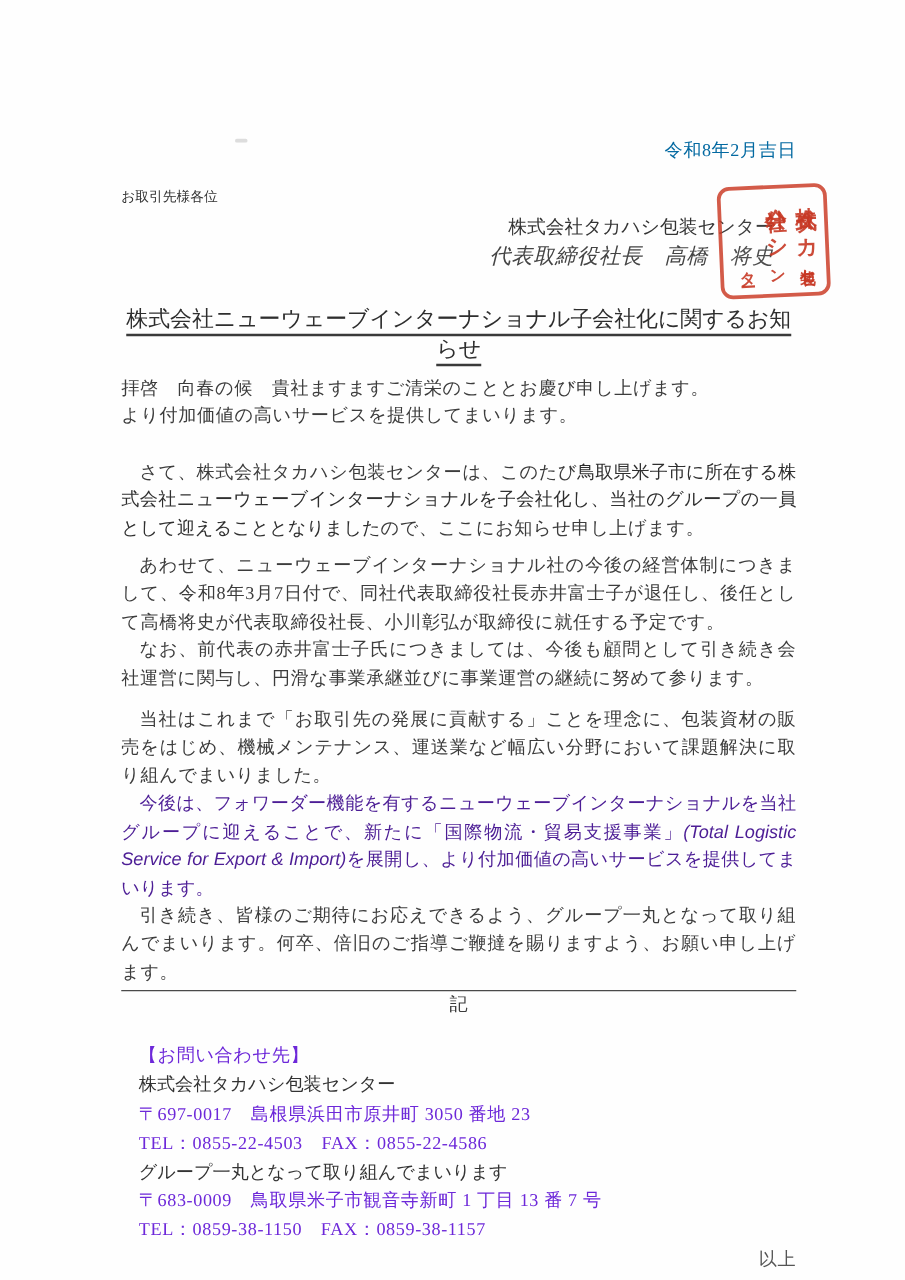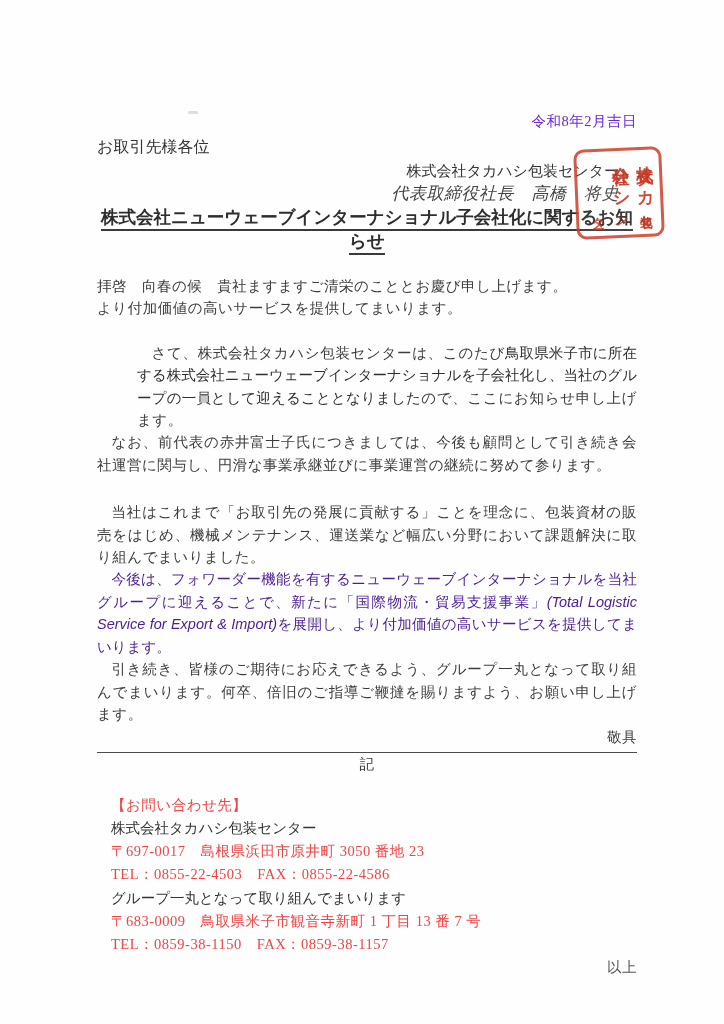--- a/index.html
+++ b/index.html
@@ -20,26 +20,26 @@
     width: 540px;
     padding-top: 112px;
   }
   .serif  { font-family: "Liberation Serif", serif; letter-spacing: 0.5px; }
   .gothic { font-family: "Liberation Sans", sans-serif; letter-spacing: 0; }
 
   .date-line {
     text-align: right;
     font-size: 14.5px;
     line-height: 18px;
-    color: #6d28d9;
+    color: #0369a1;
   }
   .recipient {
-    font-size: 16px;
+    font-size: 11px;
     line-height: 20px;
-    margin-top: 7px;
+    margin-top: 18px;
     color: #333;
   }
   .sig-block {
     text-align: right;
     padding-right: 18px;
     margin-top: 3px;
   }
   .sig-company {
     font-size: 15px;
     line-height: 22.5px;
@@ -73,48 +73,49 @@
     display: flex;
     justify-content: space-between;
     color: rgba(198, 55, 36, 0.9);
     font-family: "Liberation Serif", serif;
     font-weight: bold;
   }
   .seal-col  { font-size: 17px; line-height: 24px; letter-spacing: 2px; }
   .seal-col.small { font-size: 12.5px; letter-spacing: 0.5px; }
 
   .doc-title {
+    margin-top: 27px;
     text-align: center;
     font-size: 17.5px;
     line-height: 24px;
-    font-weight: bold;
+    font-weight: normal;
     color: #2e2e2e;
   }
   .doc-title span {
     border-bottom: 2px solid #3a3a3a;
     padding-bottom: 2px;
   }
 
-  .greeting { margin-top: 22px; }
+  .greeting { margin-top: 9px; }
   .line {
     font-size: 14.5px;
     line-height: 22.4px;
     color: #3c3c3c;
   }
   p.para {
     margin: 0;
     font-size: 14.5px;
     line-height: 22.4px;
     text-indent: 1em;
     color: #3c3c3c;
     text-align: justify;
   }
-  p.para.first-gap  { margin-top: 22px; margin-left: 40px; }
+  p.para.first-gap  { margin-top: 22px; }
   p.para.mid-gap    { margin-top: 8px;  }
-  p.para.small-gap  { margin-top: 25px; }
+  p.para.small-gap  { margin-top: 11px; }
   .em-gothic {
     font-family: "Liberation Sans", sans-serif;
     letter-spacing: 0;
     font-weight: 500;
     color: #2f2f2f;
   }
   p.para.all-gothic {
     font-family: "Liberation Sans", sans-serif;
     letter-spacing: 0;
     color: #4c1d95;
@@ -142,21 +143,21 @@
     font-size: 14.5px;
     line-height: 20px;
     margin-top: 1px;
     color: #3c3c3c;
   }
 
   .contact { margin-top: 20px; padding-left: 14px; }
   .contact-line {
     font-size: 14.5px;
     line-height: 23.2px;
-    color: #ef4444;
+    color: #6d28d9;
   }
   .contact-name {
     font-family: "Liberation Sans", sans-serif;
     letter-spacing: 0;
     color: #333;
     font-weight: 500;
   }
   .end-mark {
     text-align: right;
     font-size: 14.5px;
@@ -204,30 +205,30 @@
       <span>株式会社ニューウェーブインターナショナル子会社化に関するお知らせ</span>
     </div>
 
     <div class="greeting">
       <div class="line serif">拝啓　向春の候　貴社ますますご清栄のこととお慶び申し上げます。</div>
       <div class="line serif">より付加価値の高いサービスを提供してまいります。</div>
     </div>
 
     <p class="para serif first-gap"><span>さて、株式会社タカハシ包装センターは、このたび</span><span class="em-gothic">鳥取県米子市に所在する株式会社ニューウェーブインターナショナルを子会社化し、当社のグループの一員として迎えることとなりました</span><span>ので、ここにお知らせ申し上げます。</span></p>
 
+    <p class="para serif mid-gap">あわせて、ニューウェーブインターナショナル社の今後の経営体制につきまして、令和8年3月7日付で、同社代表取締役社長赤井富士子が退任し、後任として高橋将史が代表取締役社長、小川彰弘が取締役に就任する予定です。</p>
 
     <p class="para serif">なお、前代表の赤井富士子氏につきましては、今後も顧問として引き続き会社運営に関与し、円滑な事業承継並びに事業運営の継続に努めて参ります。</p>
 
     <p class="para serif small-gap">当社はこれまで「お取引先の発展に貢献する」ことを理念に、包装資材の販売をはじめ、機械メンテナンス、運送業など幅広い分野において課題解決に取り組んでまいりました。</p>
 
     <p class="para all-gothic"><span>今後は、フォワーダー機能を有するニューウェーブインターナショナルを当社グループに迎えることで、新たに「国際物流・貿易支援事業」</span><span class="latin-italic">(Total Logistic Service for Export &amp; Import)</span><span>を展開し、より付加価値の高いサービスを提供してまいります。</span></p>
 
     <p class="para serif">引き続き、皆様のご期待にお応えできるよう、グループ一丸となって取り組んでまいります。何卒、倍旧のご指導ご鞭撻を賜りますよう、お願い申し上げます。</p>
 
-    <div class="closing serif">敬具</div>
 
     <hr class="rule">
 
     <div class="record-mark serif">記</div>
 
     <div class="contact">
       <div class="contact-line serif">【お問い合わせ先】</div>
 
       <div class="contact-line contact-name">株式会社タカハシ包装センター</div>
       <div class="contact-line serif">〒697-0017　島根県浜田市原井町 3050 番地 23</div>

